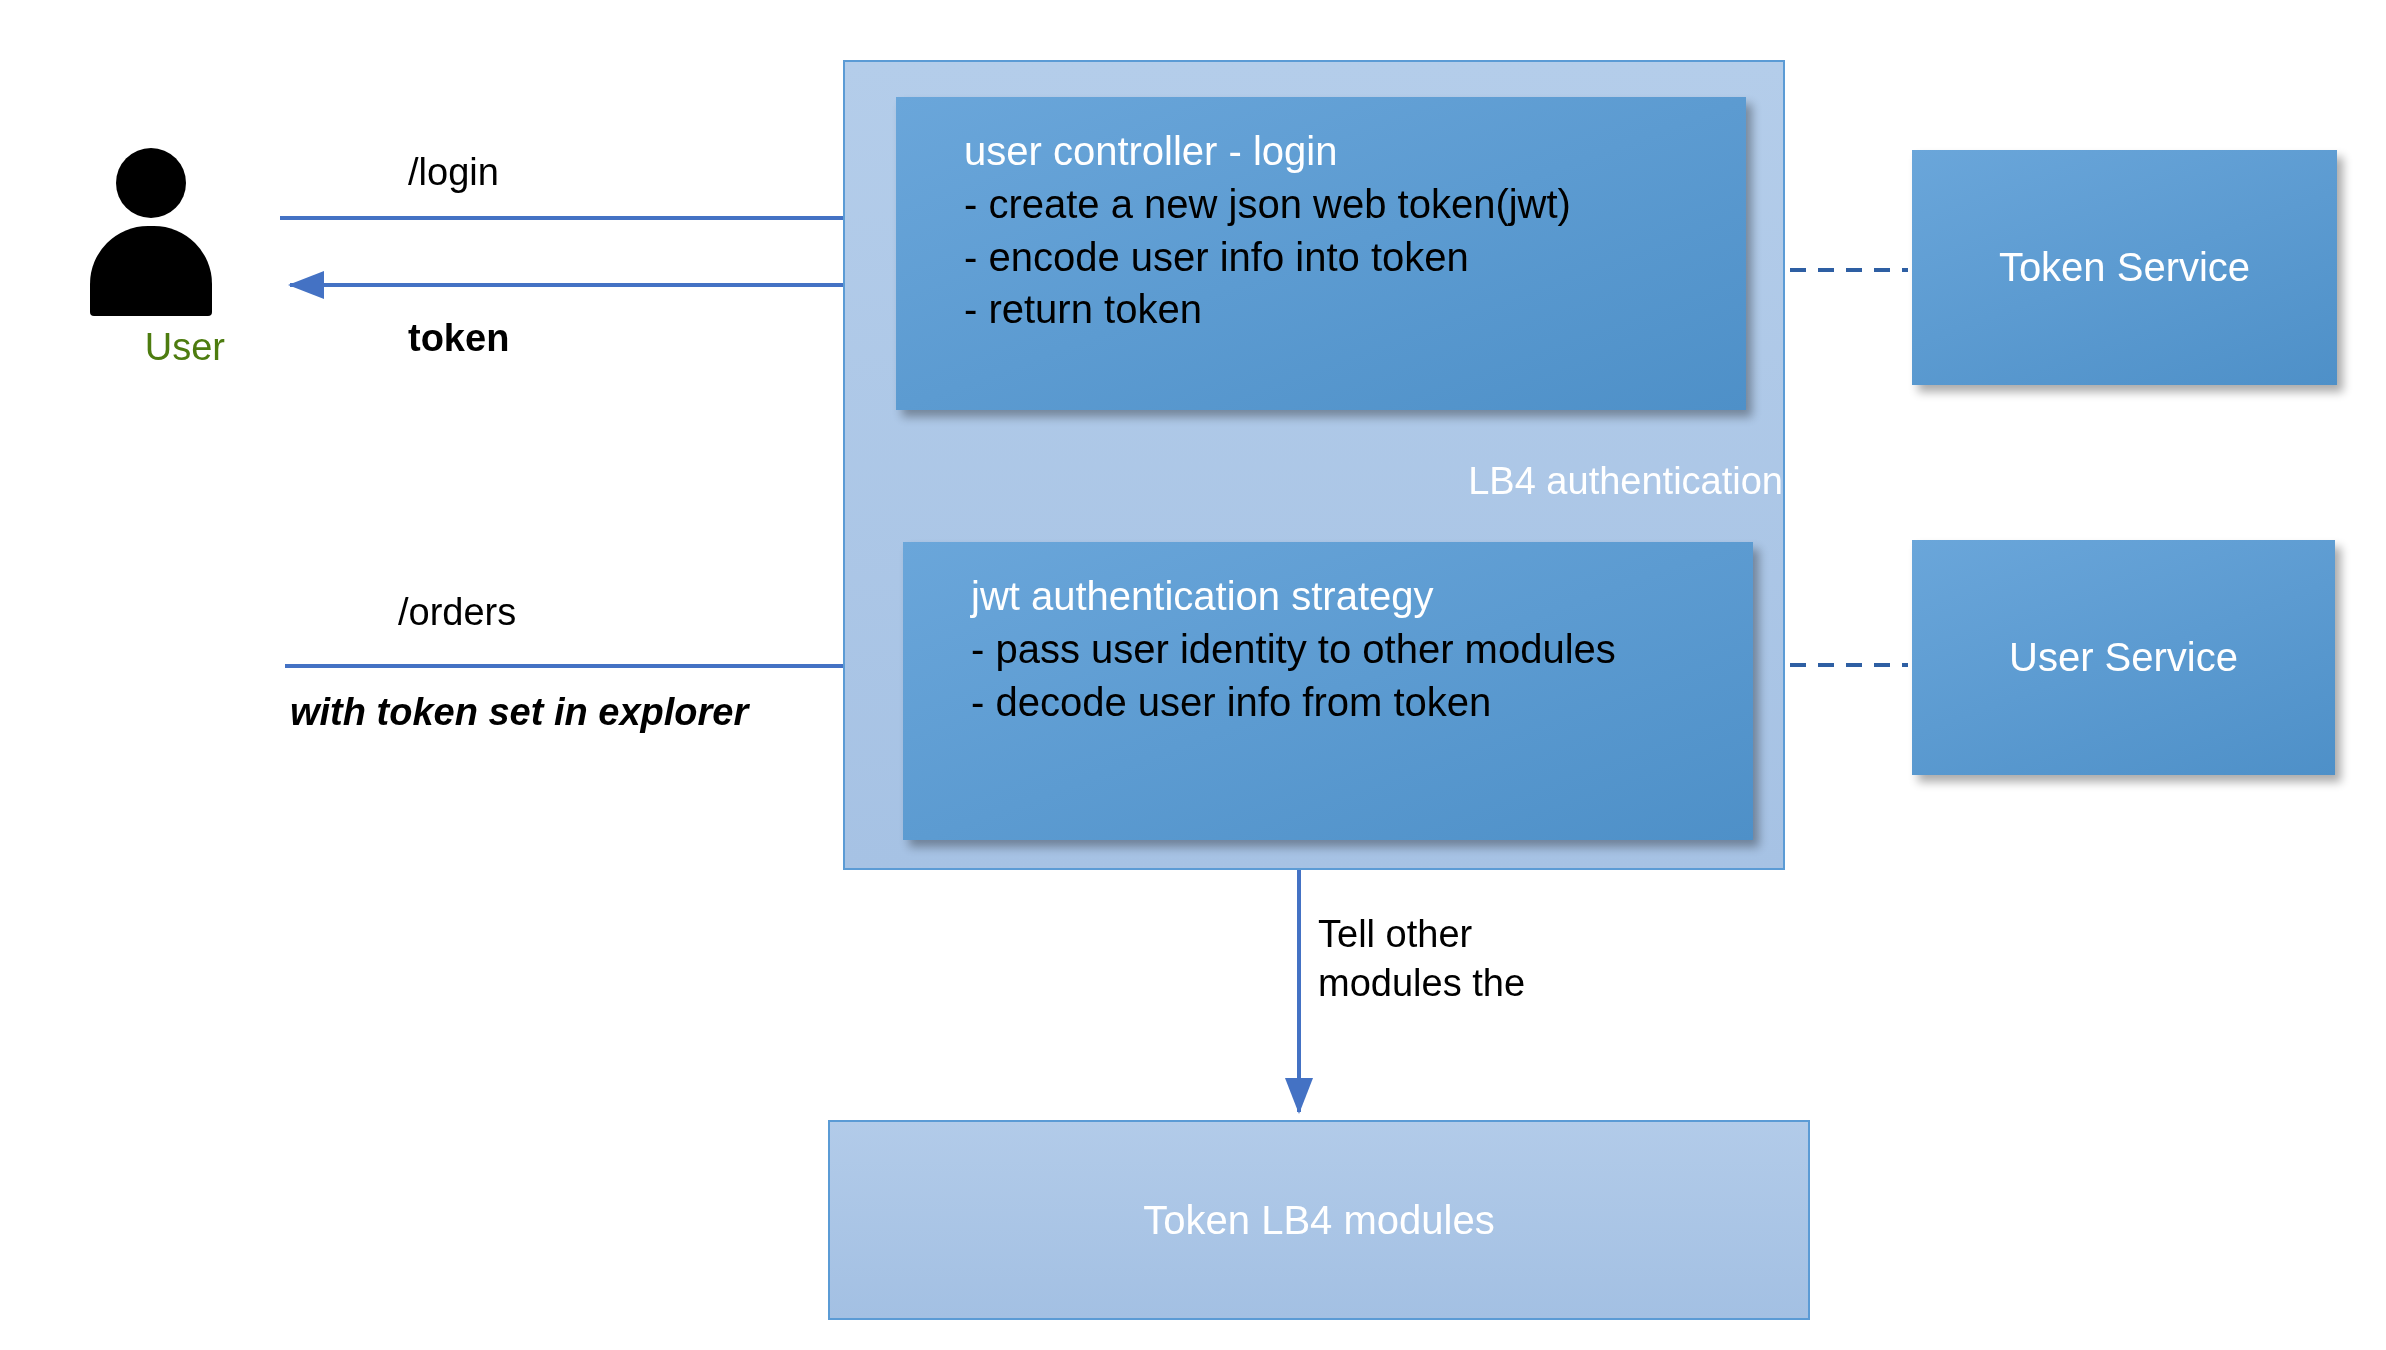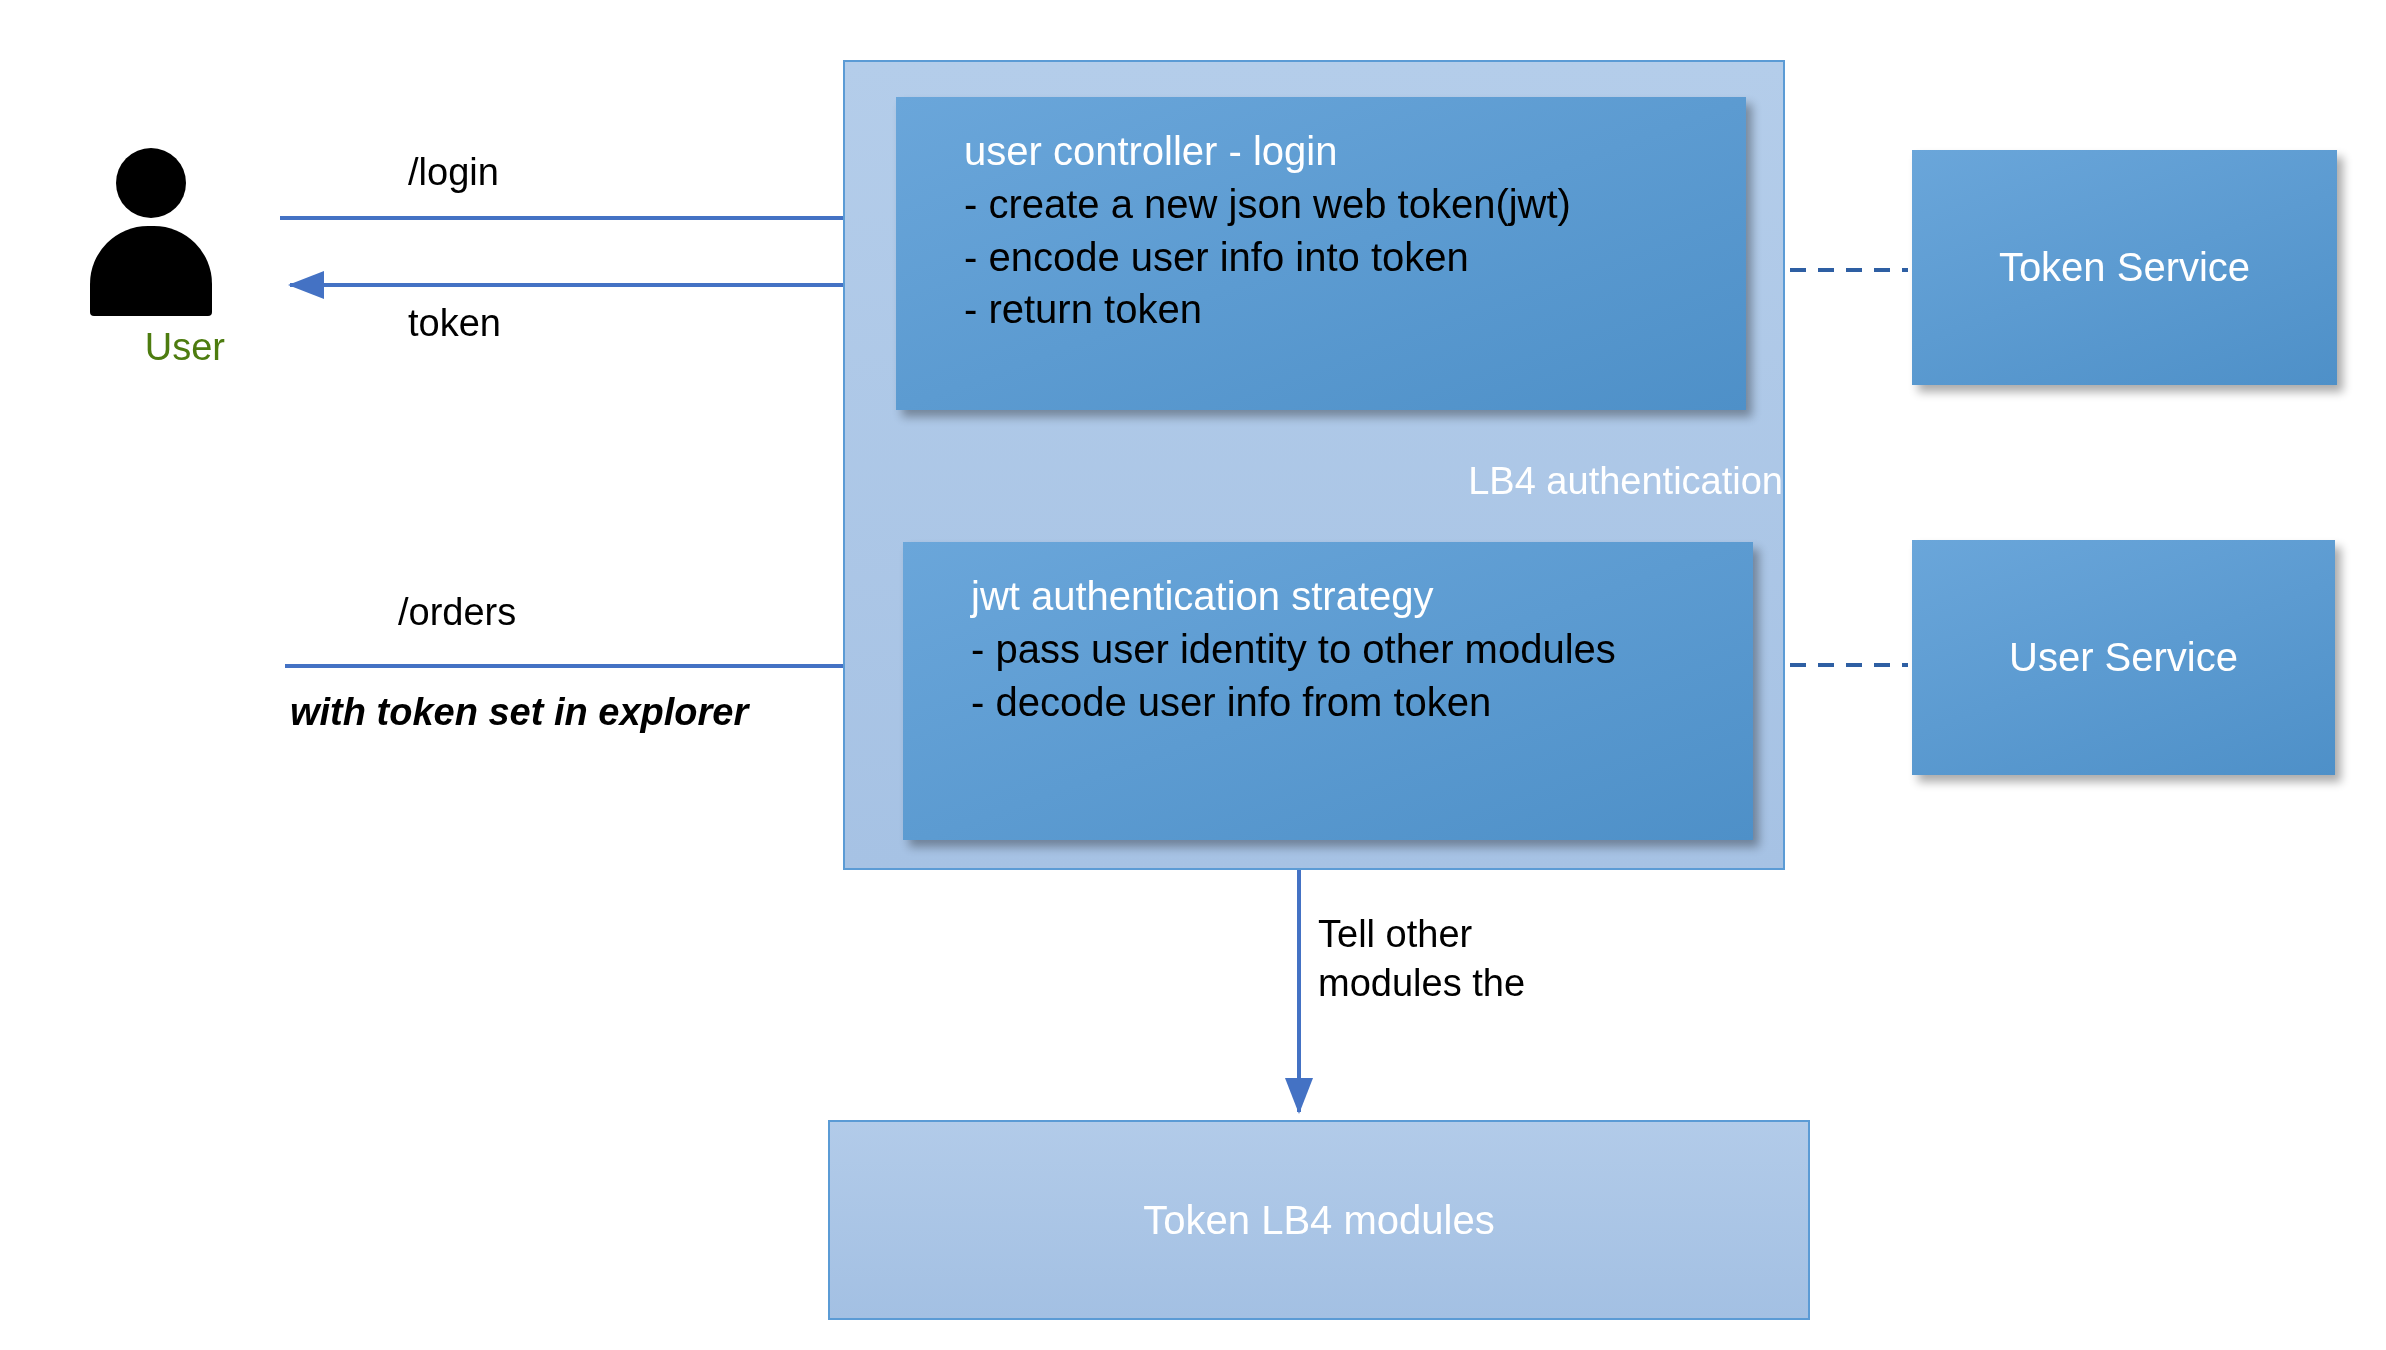--- a/index.html
+++ b/index.html
@@ -186,21 +186,21 @@
   }
   #tell-other-note div {
     font-size: 38px;
     color: #000000;
     line-height: 1.28;
     white-space: nowrap;
   }
 
   
   #label-login   { left: 408px; top: 152px; }
-  #label-token   { left: 408px; top: 303px; }
+  #label-token   { left: 408px; top: 318px; font-weight: bold; }
   #label-orders  { left: 398px; top: 592px; }
   #label-explorer{ left: 290px; top: 692px; }
 </style>
 </head>
 <body>
 
 <div id="canvas">
 
   <svg id="arrow-layer" width="2386" height="1350" viewBox="0 0 2386 1350" xmlns="http://www.w3.org/2000/svg">
     <defs>

